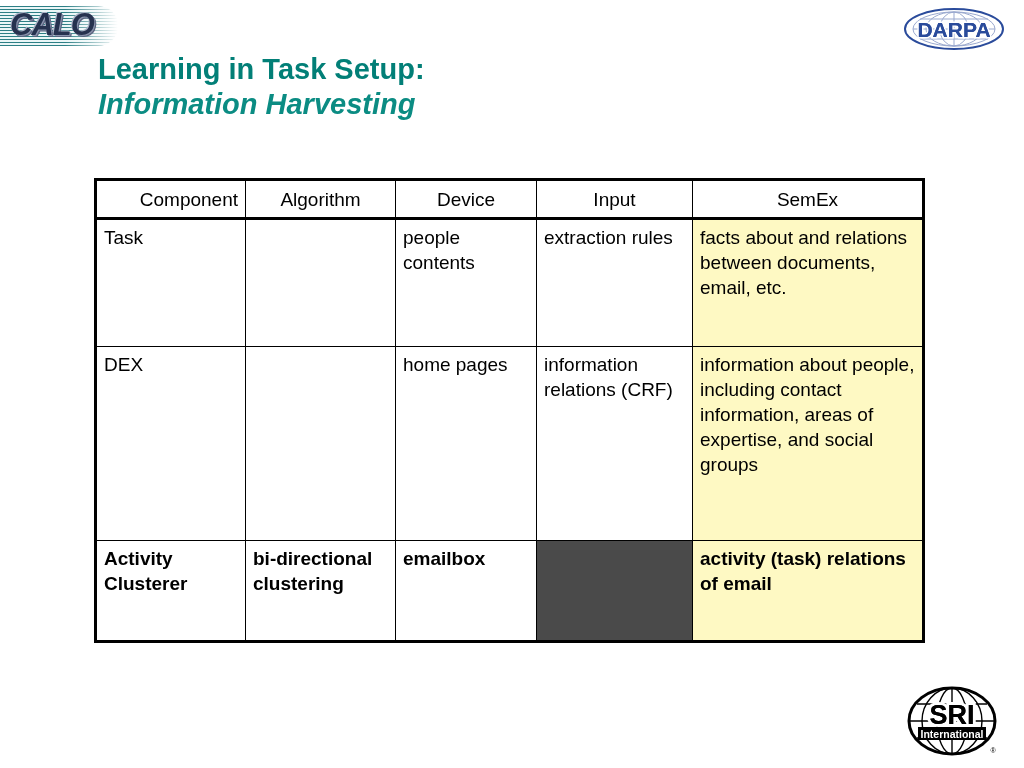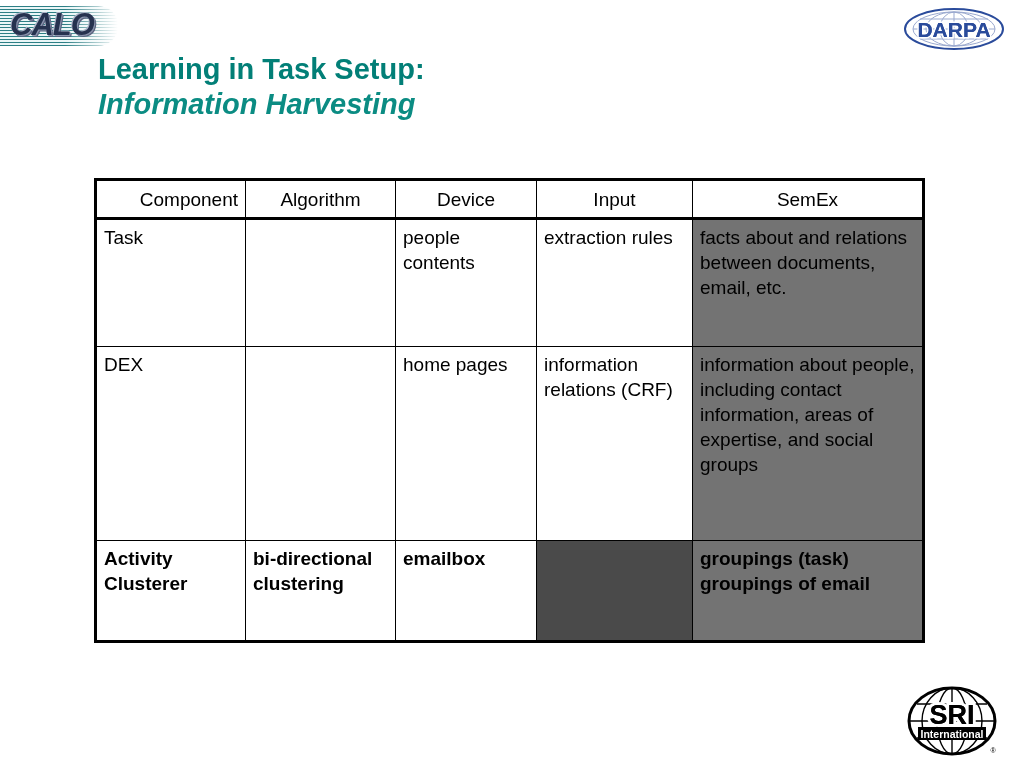--- a/index.html
+++ b/index.html
@@ -125,21 +125,21 @@
     padding-top: 3px;
     padding-bottom: 3px;
     border-bottom: 3px solid #000000;
   }
   #data-table thead th:first-child { text-align: right; padding-left: 8px; }
 
   
   #data-table { border: 3px solid #000000; }
   #data-table tbody tr:last-child td { border-bottom: 1px solid #000000; }
 
-  #data-table td.cell-green { background: #737373; }
+  #data-table td.cell-green { background: #fef9c3; }
   #data-table td.cell-dark  { background: #4a4a4a; }
   #data-table td.cell-blank { background: #ffffff; }
 
   #data-table tbody tr.row-semex td  { height: 115px; }
   #data-table tbody tr.row-dex td    { height: 182px; margin-top: 16px; }
   #data-table tbody tr.row-clust td  { height: 88px; font-weight: bold; }
 
   
   #sri-logo {
     position: absolute;
@@ -208,21 +208,21 @@
       <td class="cell-blank"></td>
       <td>home pages</td>
       <td>information relations (CRF)</td>
       <td class="cell-green">information about people, including contact information, areas of expertise, and social groups</td>
     </tr>
     <tr class="row-clust">
       <td>Activity Clusterer</td>
       <td>bi-directional clustering</td>
       <td>emailbox</td>
       <td class="cell-dark"></td>
-      <td class="cell-green">groupings (task) groupings of email</td>
+      <td class="cell-green">activity (task) relations of email</td>
     </tr>
   </tbody>
 </table>
 
 <div id="sri-logo">
   <svg viewBox="0 0 96 74" width="96" height="74" aria-hidden="true">
     <ellipse cx="46" cy="35" rx="43" ry="33" fill="#ffffff" stroke="#000000" stroke-width="3"></ellipse>
     <ellipse cx="46" cy="35" rx="30" ry="33" fill="none" stroke="#000000" stroke-width="1.4"></ellipse>
     <ellipse cx="46" cy="35" rx="15" ry="33" fill="none" stroke="#000000" stroke-width="1.4"></ellipse>
     <line x1="3" y1="35" x2="89" y2="35" stroke="#000000" stroke-width="1.4"></line>

